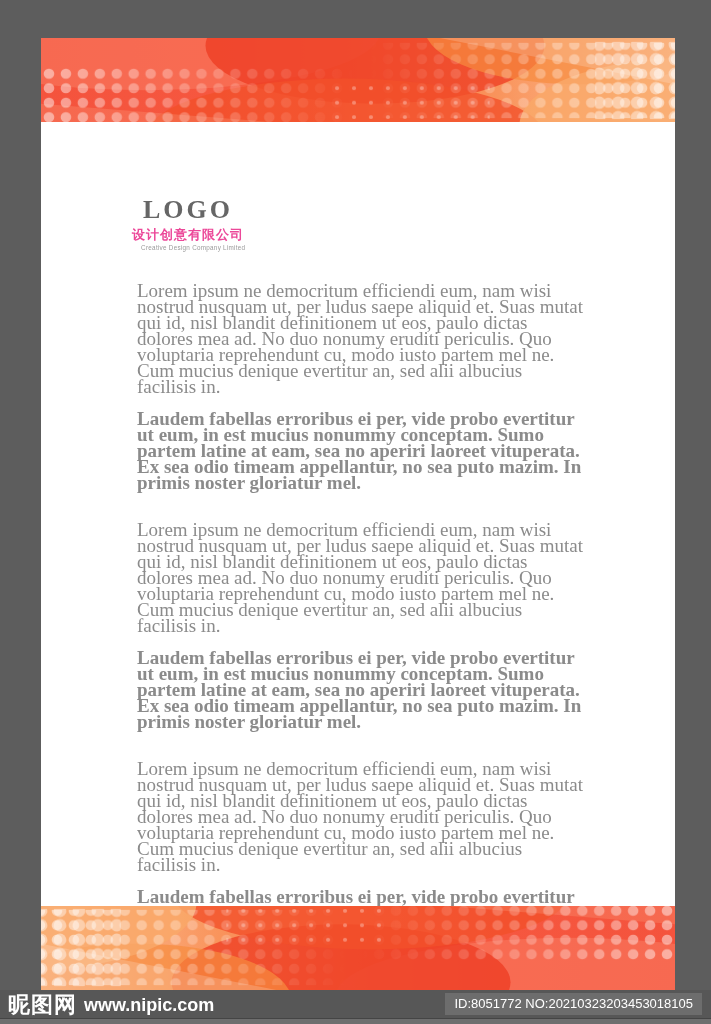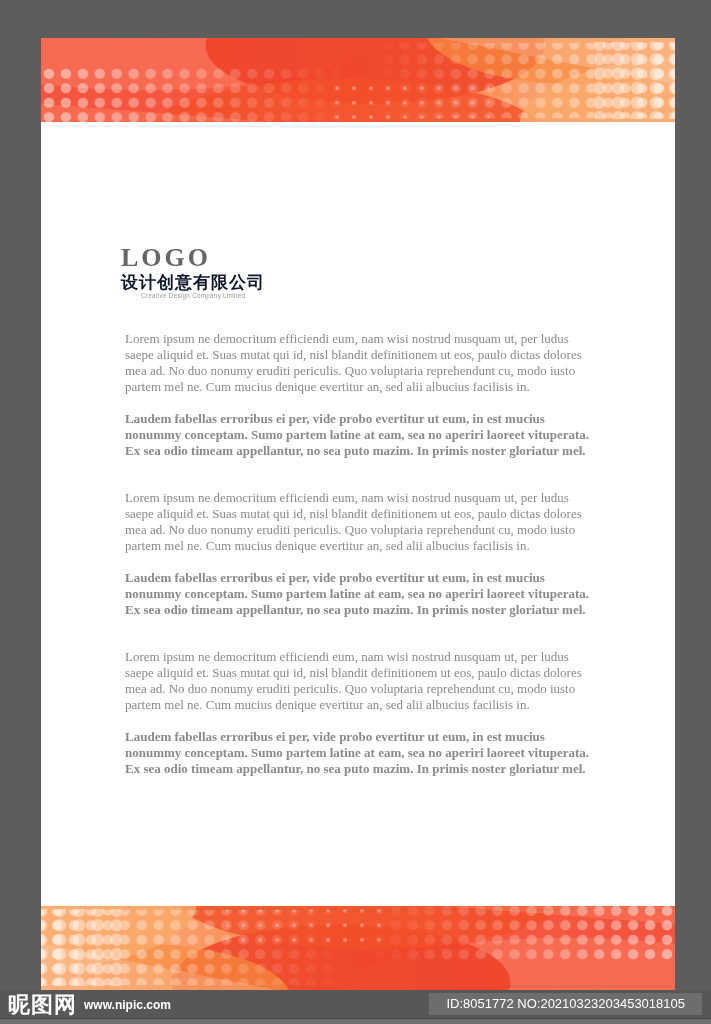--- a/index.html
+++ b/index.html
@@ -14,64 +14,64 @@
   }
   .header-art,.footer-art{
     position:absolute;left:0;width:634px;height:84px;overflow:hidden;
   }
   .header-art{top:0;}
   .footer-art{bottom:0;}
   .header-art svg,.footer-art svg{display:block;width:634px;height:84px;}
   .footer-art svg{transform:rotate(180deg);}
   
   .content{position:absolute;left:80px;top:157px;width:480px;}
-  .logo{width:134px;margin-top:48px;}
+  .logo{width:134px;text-align:center;}
   .logo-name{
     font-family:"Liberation Serif",serif;font-weight:bold;font-size:26px;
     line-height:30px;color:#666;letter-spacing:3px;
   }
   .logo-cn{
-    font-size:17px;line-height:17px;color:#0f172a;letter-spacing:1px;
+    font-size:13px;line-height:17px;color:#ec4899;letter-spacing:1px;
     font-weight:bold;margin-top:1px;white-space:nowrap;
   }
   .logo-en{
     font-size:9px;line-height:9px;color:#9a9a9a;letter-spacing:.4px;
     white-space:nowrap;transform:scale(.7);transform-origin:center top;
     margin-top:2px;
   }
   .doc-title{
     margin:34px 0 0 -4px;font-family:"Liberation Serif",serif;
     font-weight:normal;font-size:37px;line-height:42px;color:#6e6e6e;
     letter-spacing:.5px;
   }
   .block{margin-top:29px;}
   .block + .block{margin-top:31px;}
   .block p{
-    margin:4px;font-family:"Liberation Serif",serif;font-size:13px;
+    margin:16px;font-family:"Liberation Serif",serif;font-size:19px;
     line-height:16px;color:#8b8b8b;
   }
   .block p + p{margin-top:16px;font-weight:bold;}
   
   .watermark-bar{
     position:absolute;left:0;bottom:0;width:711px;height:34px;
     background:#575757;
   }
   .bar-strip{
     position:absolute;left:0;bottom:0;width:100%;height:5px;
     background:#6e6e6e;border-top:1px solid #454545;
   }
   .site-brand{
     position:absolute;left:8px;top:3px;display:flex;align-items:center;
     color:#ffffff;font-weight:bold;
   }
   .site-name{font-size:22px;line-height:24px;letter-spacing:1px;font-family:Liberation Serif, serif;}
-  .site-url{font-size:12px;line-height:24px;margin-left:7px;}
+  .site-url{font-size:18px;line-height:24px;margin-left:7px;}
   .id-box{
     position:absolute;right:9px;top:3px;height:22px;line-height:22px;
-    padding:0 17px;background:#6d6d6d;color:#ffffff;font-size:13px;
+    padding:0 9px;background:#6d6d6d;color:#ffffff;font-size:13px;
     white-space:nowrap;
   }
 </style>
 </head>
 <body>
 
 <div class="stage">
 
   <div class="page">
 

